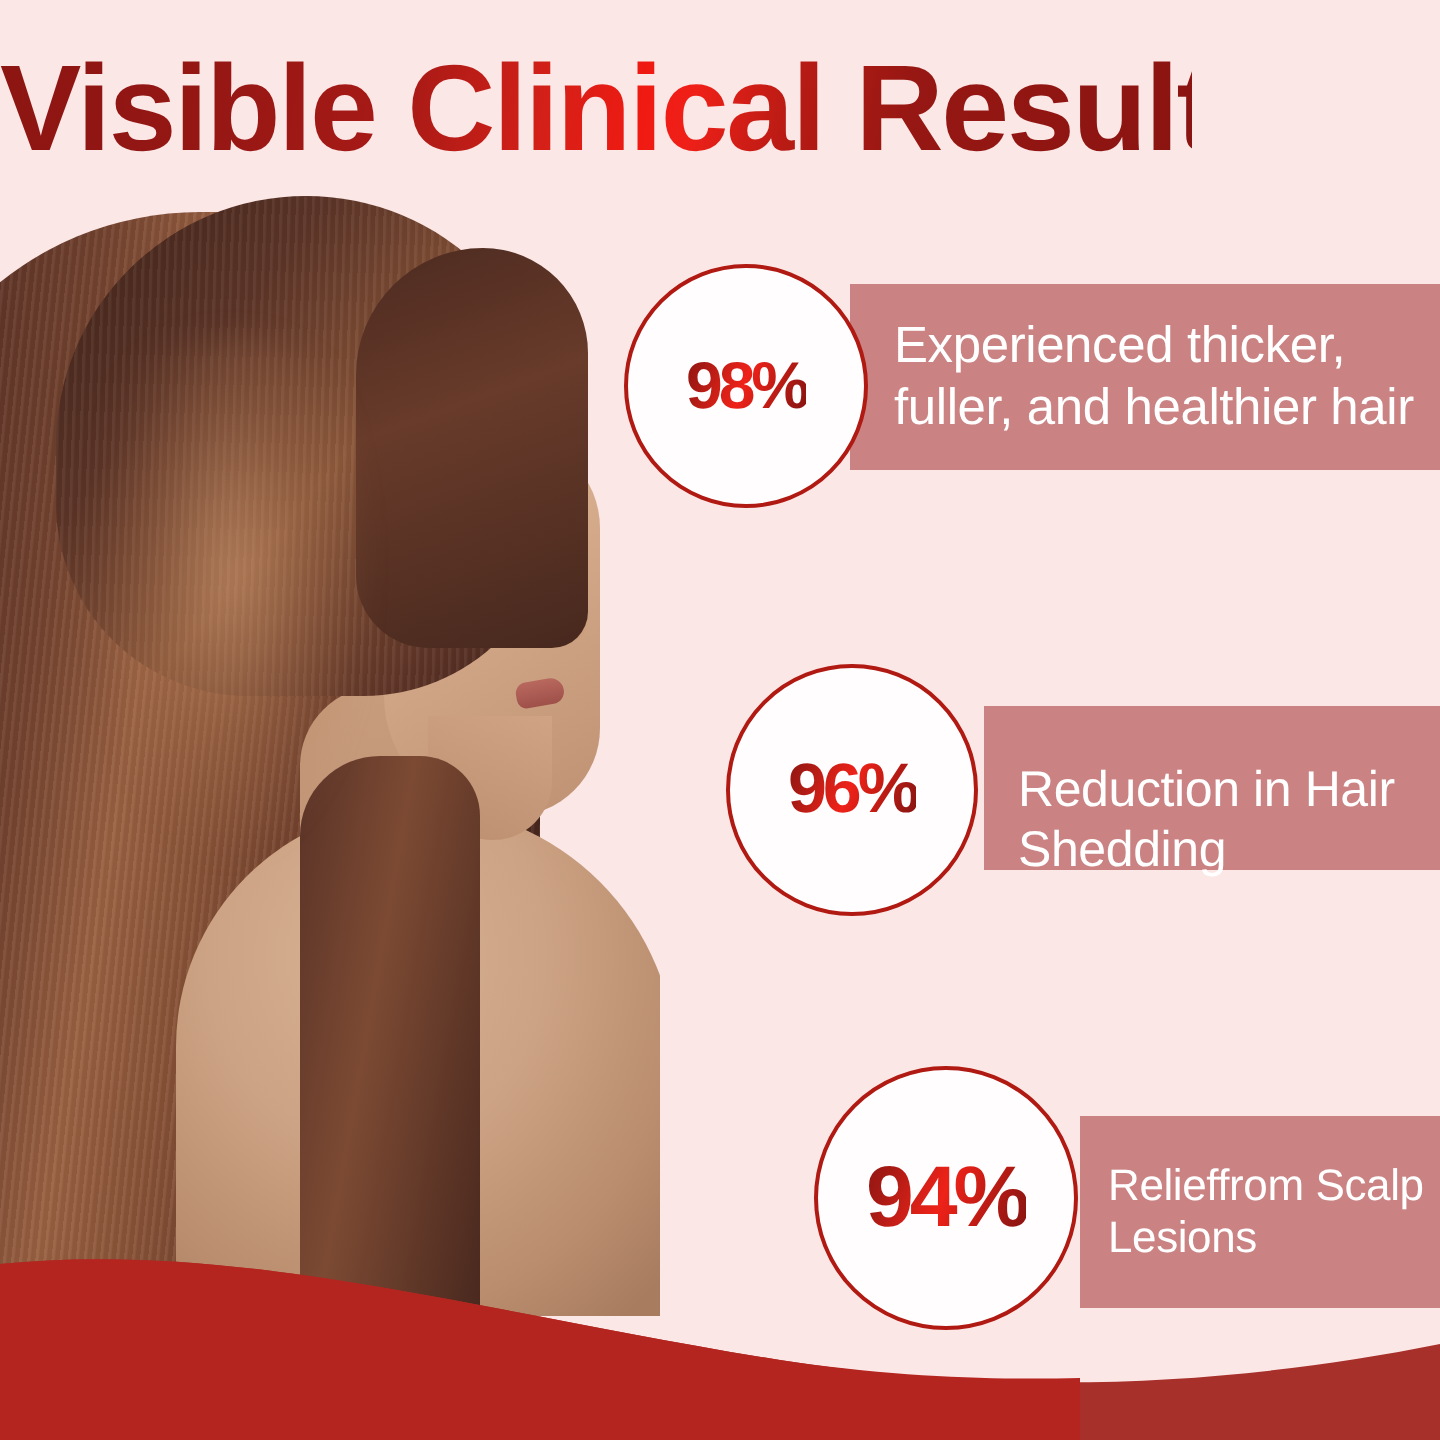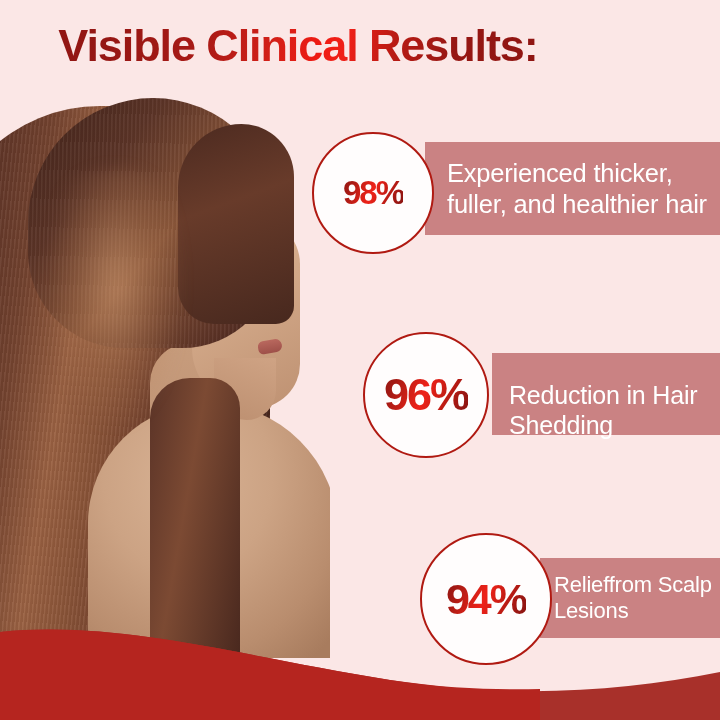--- a/index.html
+++ b/index.html
@@ -21,21 +21,21 @@
     overflow: hidden;
   }
 
   
   #title {
     position: absolute;
     left: 0;
     top: 22px;
     width: 596px;
     text-align: center;
-    font-size: 45px;
+    font-size: 61px;
     font-weight: 700;
     letter-spacing: -1.1px;
     line-height: 1.05;
     white-space: nowrap;
     background-image: linear-gradient(100deg,
         #8C1512 0%,
         #951714 18%,
         #A81A16 34%,
         #D42018 46%,
         #F01A12 54%,
@@ -242,26 +242,26 @@
   
   #stat-1 .stat-bar   { left: 425px; top: 142px; width: 295px; height: 93px; padding-left: 22px; }
   #stat-1 .stat-bar-text { font-size: 25.5px; }
   #stat-1 .stat-circle { left: 312px; top: 132px; width: 122px; height: 122px; }
   #stat-1 .stat-pct   { font-size: 33px; }
 
   
   #stat-2 .stat-bar   { left: 492px; top: 353px; width: 228px; height: 82px; padding-left: 17px; }
   #stat-2 .stat-bar-text { font-size: 25px; margin-top: 32px; }
   #stat-2 .stat-circle { left: 363px; top: 332px; width: 126px; height: 126px; }
-  #stat-2 .stat-pct   { font-size: 45px; }
-
-  
-  #stat-3 .stat-bar   { left: 540px; top: 558px; width: 180px; height: 80px; padding-left: 14px; }
+  #stat-2 .stat-pct   { font-size: 35px; }
+
+  
+  #stat-3 .stat-bar   { left: 540px; top: 558px; width: 180px; height: 96px; padding-left: 14px; }
   #stat-3 .stat-bar-text { font-size: 22px; }
-  #stat-3 .stat-circle { left: 420px; top: 533px; width: 132px; height: 132px; text-align: right; }
+  #stat-3 .stat-circle { left: 407px; top: 533px; width: 132px; height: 132px; text-align: right; }
   #stat-3 .stat-pct   { font-size: 43px; }
 
   
   #wave {
     position: absolute;
     left: 0;
     bottom: 0;
     width: 720px;
     height: 120px;
   }

